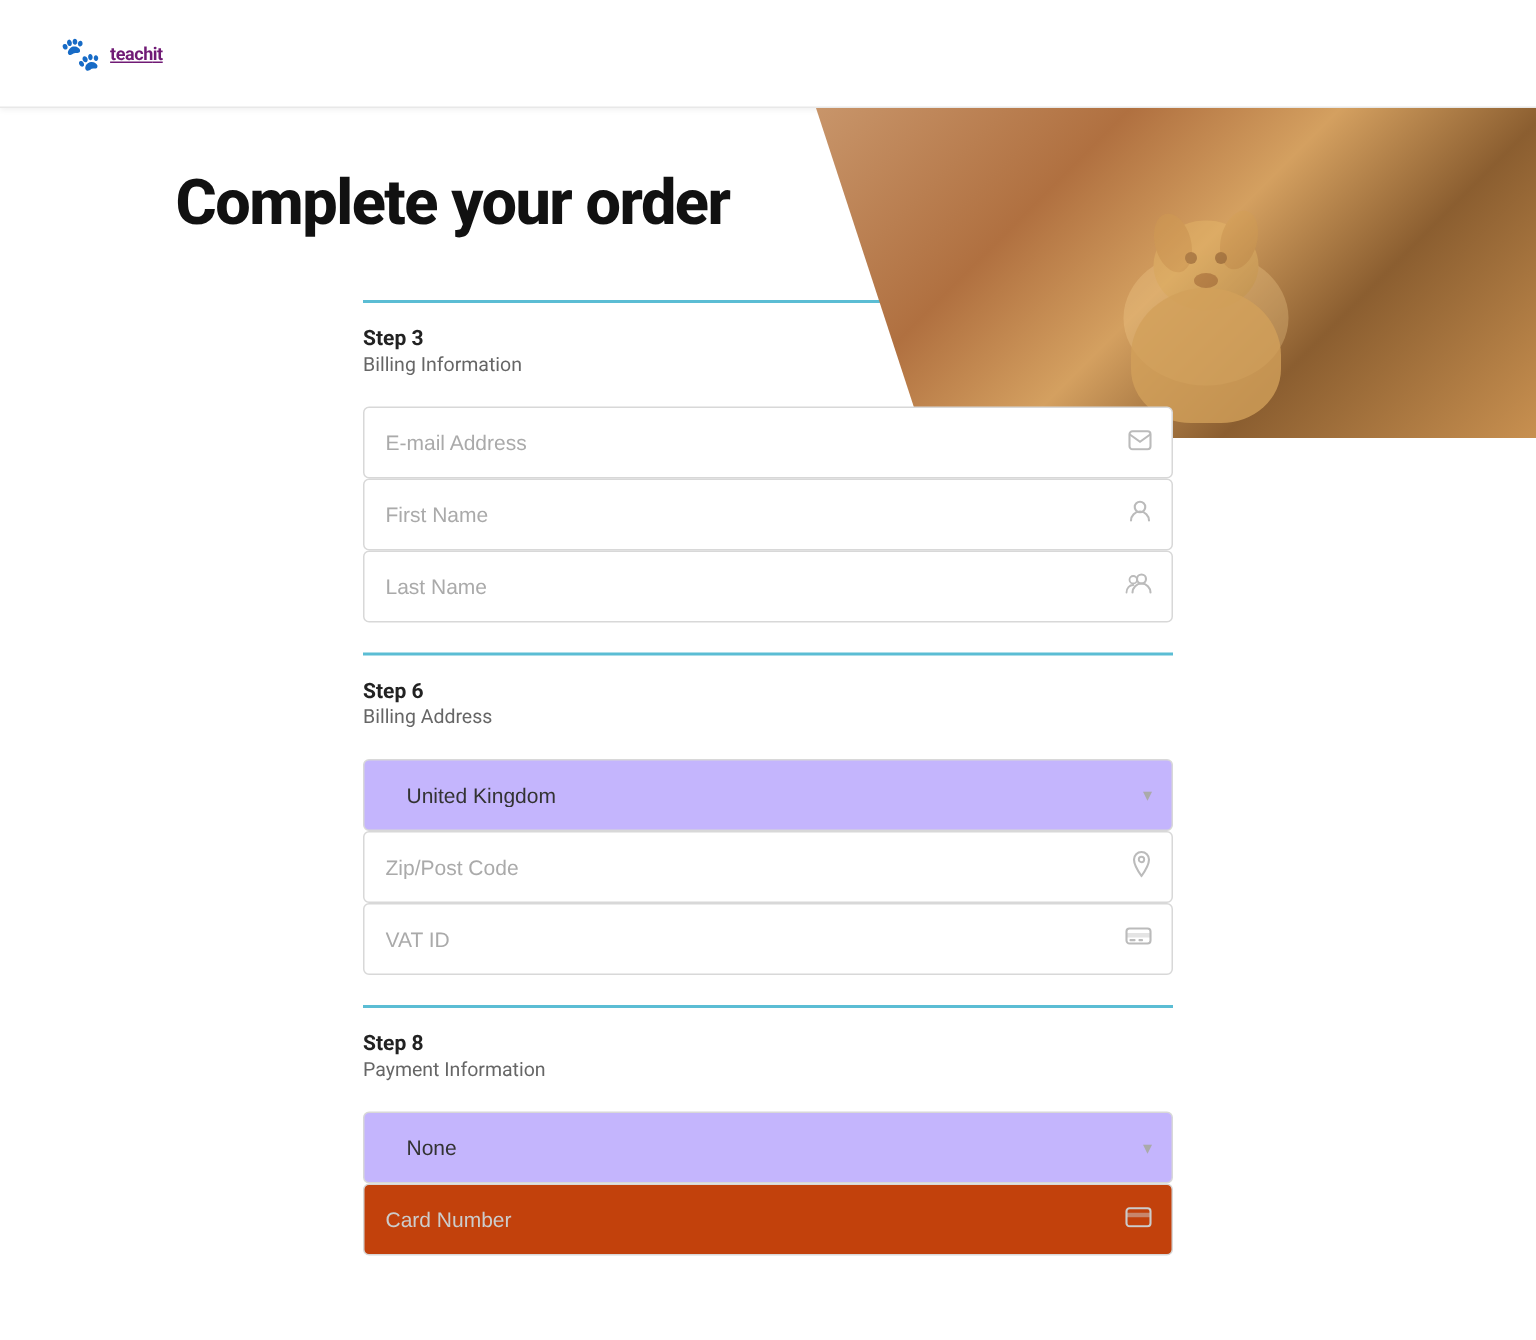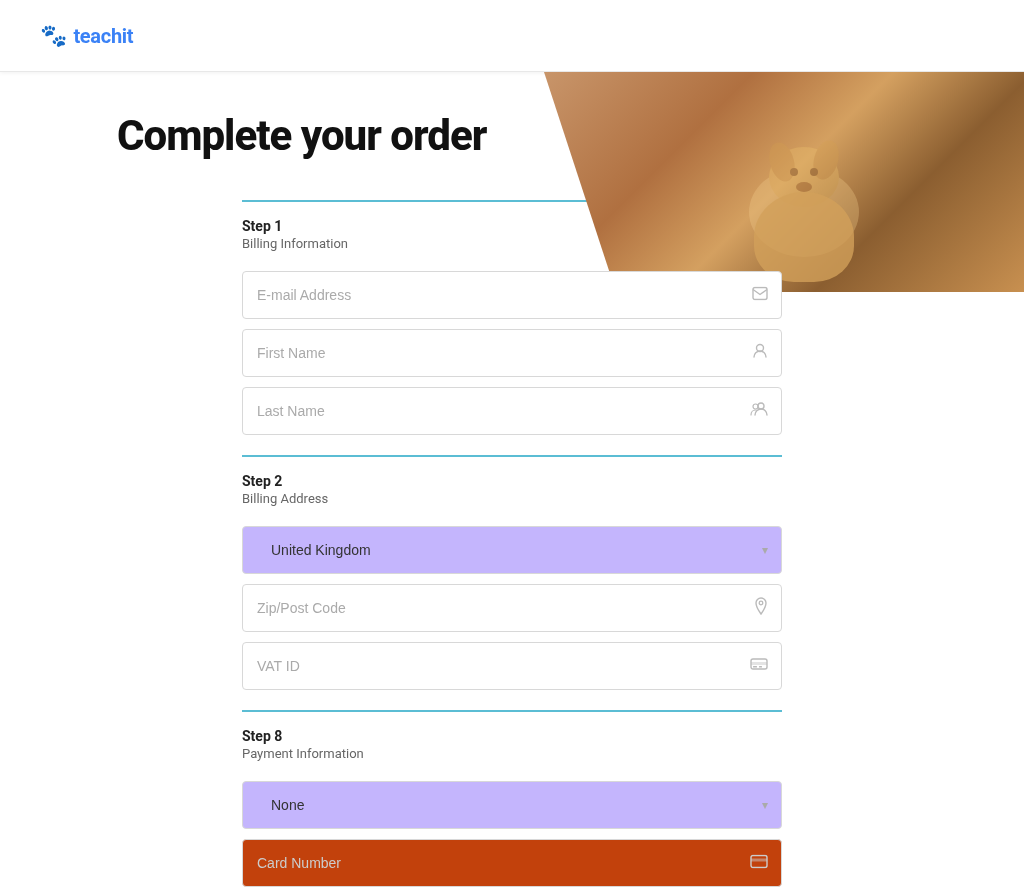--- a/index.html
+++ b/index.html
@@ -33,24 +33,25 @@
       align-items: center;
       gap: 6px;
     }
 
     .logo-paw {
       color: #4ab3c8;
       font-size: 22px;
     }
 
     .logo-text {
-      font-size: 20px;
+      font-size: 12px;
       font-weight: 500;
-      color: #3b82f6;
+      color: #701a75;
       letter-spacing: -0.3px;
+      text-decoration: underline;
     }
 
     .logo-text span {
       font-weight: 700;
     }
 
     
     .main-content {
       position: relative;
       padding: 0;
@@ -127,21 +128,20 @@
 
     .step-sublabel {
       font-size: 13px;
       color: #666;
       margin-bottom: 20px;
     }
 
     
     .form-field {
       position: relative;
-      margin-bottom: 10px;
     }
 
     .form-input {
       width: 100%;
       height: 48px;
       border: 1px solid #d8d8d8;
       border-radius: 4px;
       padding: 0 44px 0 14px;
       font-size: 14px;
       color: #333;
@@ -235,21 +235,21 @@
   </div>
 
   <div class="page-title-area">
     <h1 class="page-title">Complete your order</h1>
   </div>
 
   <div class="form-container">
 
     <div class="step-section">
       <div class="step-divider"></div>
-      <div class="step-label">Step 1</div>
+      <div class="step-label">Step 3</div>
       <div class="step-sublabel">Billing Information</div>
 
       <div class="form-field">
         <input type="email" class="form-input" placeholder="E-mail Address" style="">
         <span class="field-icon">
           <svg width="16" height="14" viewBox="0 0 16 14" fill="none" xmlns="http://www.w3.org/2000/svg">
             <rect x="1" y="1" width="14" height="12" rx="2" stroke="#bbb" stroke-width="1.4" fill="none"></rect>
             <path d="M1 3l7 5 7-5" stroke="#bbb" stroke-width="1.4" fill="none"></path>
           </svg>
         </span>
@@ -273,21 +273,21 @@
             <path d="M5 14c0-3.3 2.7-6 6-6s6 2.7 6 6" stroke="#bbb" stroke-width="1.4" fill="none" stroke-linecap="round"></path>
             <circle cx="5.5" cy="5.5" r="2.5" stroke="#bbb" stroke-width="1.2" fill="none"></circle>
             <path d="M1 14c0-2.8 2-5 4.5-5" stroke="#bbb" stroke-width="1.2" fill="none" stroke-linecap="round"></path>
           </svg>
         </span>
       </div>
     </div>
 
     <div class="step-section" style="margin-top:20px;">
       <div class="step-divider"></div>
-      <div class="step-label">Step 2</div>
+      <div class="step-label">Step 6</div>
       <div class="step-sublabel">Billing Address</div>
 
       <div class="form-field">
         <select class="form-select">
           <option value="United Kingdom" selected="">United Kingdom</option>
           <option value="United States">United States</option>
           <option value="Canada">Canada</option>
           <option value="Australia">Australia</option>
           <option value="Germany">Germany</option>
           <option value="France">France</option>

